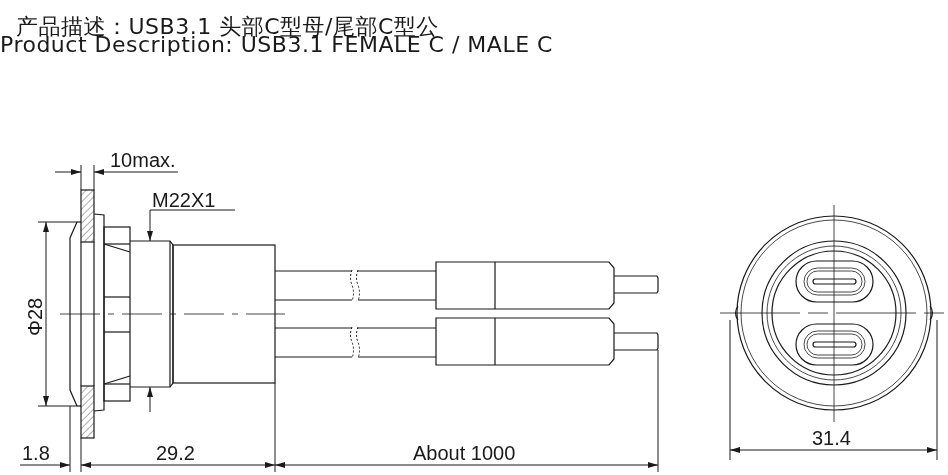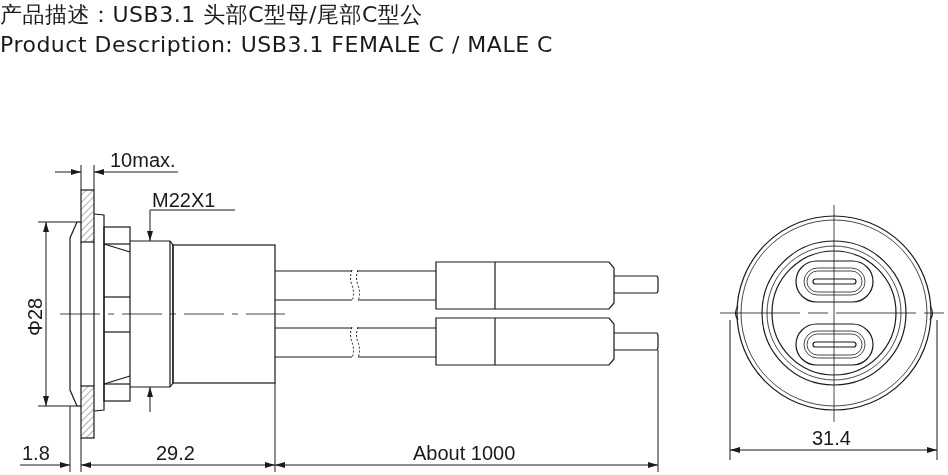--- a/index.html
+++ b/index.html
@@ -1,18 +1,18 @@
 <!DOCTYPE html>
 <html><head>
 <meta charset="utf-8">
 <style>
   html,body{margin:0;padding:0;background:#ffffff;}
   body{width:948px;height:475px;position:relative;overflow:hidden;font-family:"DejaVu Sans","Liberation Sans",sans-serif;color:#1a1a1a;}
   .title{position:absolute;left:0;font-size:22px;letter-spacing:0.5px;white-space:nowrap;}
-  .t1{top:0;}
+  .t1{top:12px;margin-left:16px;}
   .t2{top:32px;}
   svg{position:absolute;left:0;top:0;}
   .dim{font-family:"Liberation Sans","DejaVu Sans",sans-serif;font-size:20px;fill:#1a1a1a;}
 </style>
 </head>
 <body>
 
 <div class="title t1">产品描述：USB3.1 头部C型母/尾部C型公</div>
 <div class="title t2">Product Description: USB3.1  FEMALE C / MALE C</div>
 

